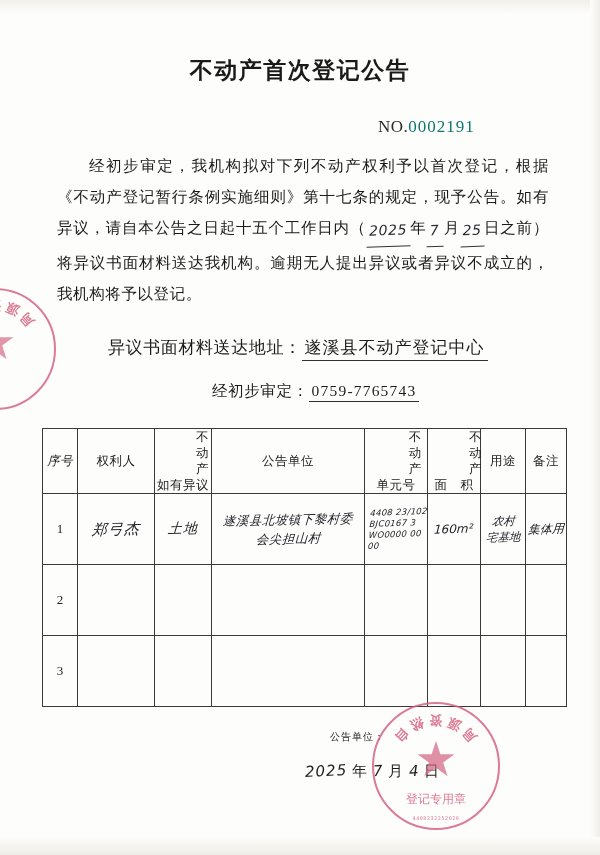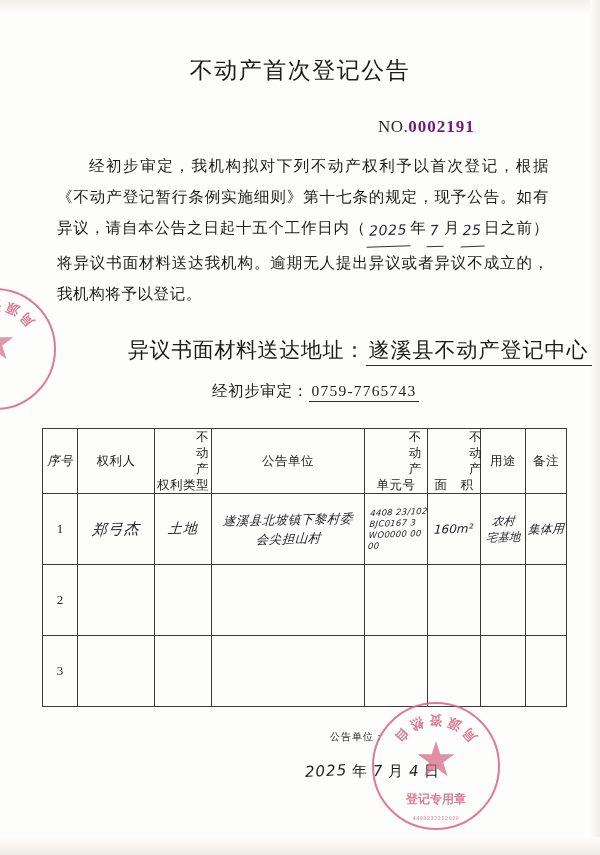--- a/index.html
+++ b/index.html
@@ -35,37 +35,37 @@
   }
 
   .doc-title {
     position: absolute;
     top: 55px;
     left: 0;
     width: 600px;
     text-align: center;
     font-family: "Liberation Sans", "DejaVu Sans", sans-serif;
     font-size: 23px;
-    font-weight: normal;
+    font-weight: bold;
     letter-spacing: 1.5px;
     color: #1a1a1a;
   }
 
   .serial-no {
     position: absolute;
     top: 117px;
     left: 378px;
     font-family: "Liberation Serif", "DejaVu Serif", serif;
     font-size: 17px;
     letter-spacing: 0.5px;
     color: #2a2a2a;
   }
   .serial-no .num {
-    color: #701a75;
-    font-weight: bold;
+    color: #0f766e;
+    font-weight: normal;
     letter-spacing: 1px;
   }
 
   .body-copy {
     position: absolute;
     top: 150px;
     left: 57px;
     width: 492px;
     font-size: 15.5px;
     line-height: 31px;
@@ -91,22 +91,22 @@
   .fill-d { min-width: 24px; }
 
   .contact-block {
     position: absolute;
     left: 0;
     width: 600px;
   }
   .addr-line {
     position: absolute;
     top: 336px;
-    left: 128px;
-    font-size: 21px;
+    left: 108px;
+    font-size: 17px;
     letter-spacing: 0.6px;
     white-space: nowrap;
   }
   .tel-line {
     position: absolute;
     top: 381px;
     left: 212px;
     font-size: 15.5px;
     letter-spacing: 0.6px;
     white-space: nowrap;
@@ -290,21 +290,21 @@
     font-size: 5px;
     letter-spacing: 0.6px;
   }
   .seal-bottom-word {
     position: absolute;
     left: 0; right: 0;
     bottom: 20px;
     text-align: center;
     font-family: "Liberation Serif", serif;
     font-size: 12px;
-    font-weight: bold;
+    font-weight: normal;
   }
 </style>
 </head>
 <body>
 
 <div class="page">
   <div class="scan-edge-top"></div>
   <div class="scan-edge-right"></div>
   <div class="scan-edge-bottom"></div>
 
@@ -327,21 +327,21 @@
     </div>
   </div>
 
   <table class="reg-table">
     <thead>
       <tr>
         <th class="col-idx">序号</th>
         <th class="col-owner">权利人</th>
         <th class="col-type">
           <span class="two-line sp">不动产</span>
-          <span class="two-line">权利类型</span>
+          <span class="two-line">如有异议</span>
         </th>
         <th class="col-loc">公告单位</th>
         <th class="col-unit">
           <span class="two-line sp">不动产</span>
           <span class="two-line">单元号</span>
         </th>
         <th class="col-area">
           <span class="two-line sp">不动产</span>
           <span class="two-line">面　积</span>
         </th>

